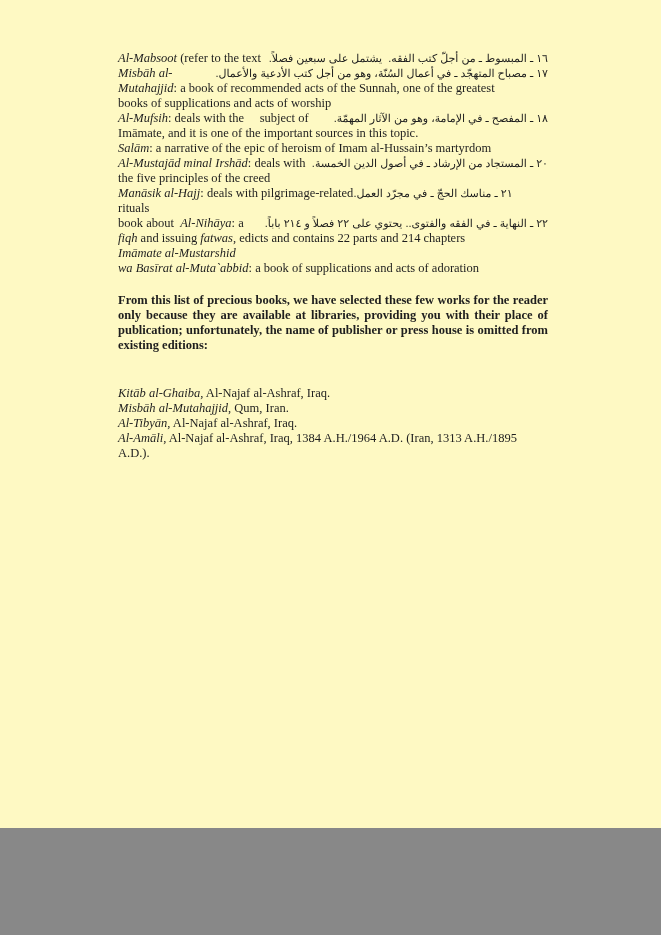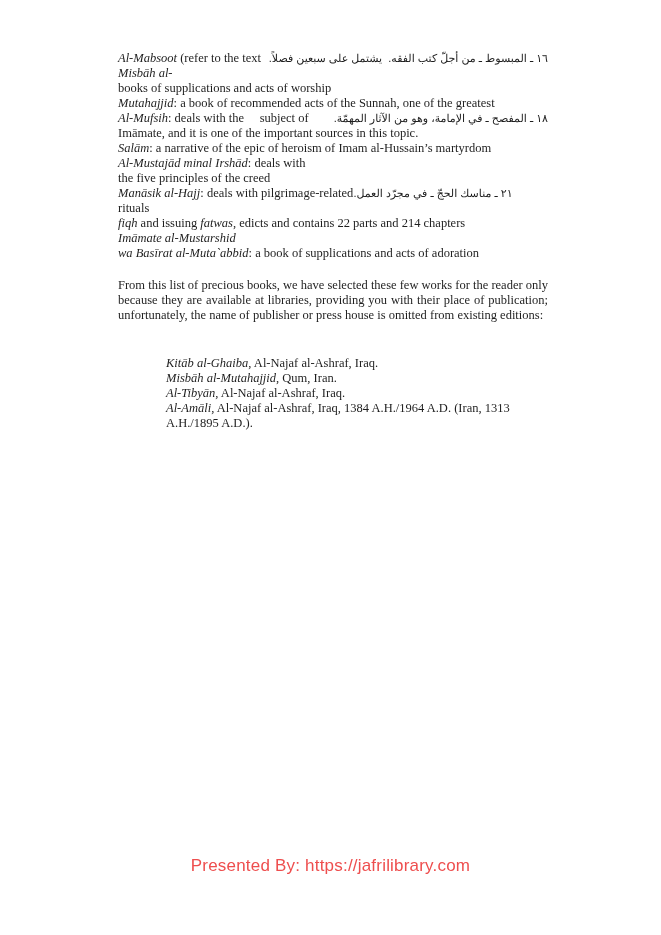--- a/index.html
+++ b/index.html
@@ -1,22 +1,22 @@
 <!DOCTYPE html>
 <html><head>
 <meta charset="utf-8">
 <style>
   html,body { margin:0; padding:0; }
   body { background:#888; }
   .page {
     position: relative;
     width: 661px;
-    height: 935px;
+    height: 828px;
     margin: 0 auto;
-    background: #ffffff;
+    background: #fef9c3;
     font-family: "Liberation Serif", serif;
     color: #1e1e1e;
     overflow: hidden;
   }
   .content {
     position: absolute;
     left: 118px;
     top: 51px;
     width: 430px;
   }
@@ -30,52 +30,54 @@
     font-size: 11px;
     direction: rtl;
     unicode-bidi: isolate;
     white-space: nowrap;
   }
   .paragraph {
     margin-top: 17px;
     font-size: 12.5px;
     line-height: 15px;
     text-align: justify;
+    font-weight: bold;
   }
-  .book-list { margin-top: 33px; margin-left: 48px; }
+  .book-list { margin-top: 33px; }
   .book-list .line { line-height: 15px; }
   .footer {
     position: absolute;
     top: 856px;
     left: 0;
     width: 100%;
     text-align: center;
     font-family: "Liberation Sans", sans-serif;
     font-size: 17px;
     font-weight: 400;
     letter-spacing: 0.2px;
   }
 </style>
 </head>
 <body>
 
 <div class="page">
   <div class="content">
     <div id="body-lines">
         <div class="line row"><span class="en"><span class="it">Al-Mabsoot</span><span class="rg"> (refer to the text</span></span><span class="ar" dir="rtl">١٦ ـ المبسوط ـ من أجلّ كتب الفقه.&nbsp; يشتمل على سبعين فصلاً.</span></div>
-        <div class="line row"><span class="en"><span class="it">Misbāh al-</span></span></div>
+        <div class="line row"><span class="en"><span class="it">Misbāh al-</span></span><span class="ar" dir="rtl">١٧ ـ مصباح المتهجّد ـ في أعمال السُنّة، وهو من أجل كتب الأدعية والأعمال.</span></div>
+        <div class="line"><span class="en"><span class="it">Mutahajjid</span><span class="rg">: a book of recommended acts of the Sunnah, one of the greatest</span></span></div>
         <div class="line"><span class="en"><span class="rg">books of supplications and acts of worship</span></span></div>
-        <div class="line"><span class="en"><span class="it">Mutahajjid</span><span class="rg">: a book of recommended acts of the Sunnah, one of the greatest</span></span></div>
         <div class="line row"><span class="en"><span class="it">Al-Mufsih</span><span class="rg">: deals with the&nbsp;&nbsp;&nbsp;&nbsp; subject of</span></span><span class="ar" dir="rtl">١٨ ـ المفصح ـ في الإمامة، وهو من الآثار المهمّة.</span></div>
         <div class="line"><span class="en"><span class="rg">Imāmate, and it is one of the important sources in this topic.</span></span></div>
         <div class="line"><span class="en"><span class="it">Salām</span><span class="rg">: a narrative of the epic of heroism of Imam al-Hussain’s martyrdom</span></span></div>
-        <div class="line row"><span class="en"><span class="it">Al-Mustajād minal Irshād</span><span class="rg">: deals with</span></span></div>
+        <div class="line row"><span class="en"><span class="it">Al-Mustajād minal Irshād</span><span class="rg">: deals with</span></span><span class="ar" dir="rtl">٢٠ ـ المستجاد من الإرشاد ـ في أصول الدين الخمسة.</span></div>
         <div class="line"><span class="en"><span class="rg">the five principles of the creed</span></span></div>
         <div class="line row short"><span class="en"><span class="it">Manāsik al-Hajj</span><span class="rg">: deals with pilgrimage-related</span></span><span class="ar" dir="rtl">٢١ ـ مناسك الحجّ ـ في مجرّد العمل.</span></div>
         <div class="line"><span class="en"><span class="rg">rituals</span></span></div>
+        <div class="line row"><span class="en"><span class="rg">book about&nbsp; </span><span class="it">Al-Nihāya</span><span class="rg">: a</span></span><span class="ar" dir="rtl">٢٢ ـ النهاية ـ في الفقه والفتوى.. يحتوي على ٢٢ فصلاً و ٢١٤ باباً.</span></div>
         <div class="line"><span class="en"><span class="it">fiqh</span><span class="rg"> and issuing </span><span class="it">fatwas</span><span class="rg">, edicts and contains 22 parts and 214 chapters</span></span></div>
         <div class="line row"><span class="en"><span class="it">Imāmate al-Mustarshid</span></span></div>
         <div class="line"><span class="en"><span class="it">wa Basīrat al-Muta`abbid</span><span class="rg">: a book of supplications and acts of adoration</span></span></div>
       </div>
     <div class="paragraph">From this list of precious books, we have selected these few works for the reader only because they are available at libraries, providing you with their place of publication; unfortunately, the name of publisher or press house is omitted from existing editions:</div>
     <div id="book-list" class="book-list">
         <div class="line"><span class="it">Kitāb al-Ghaiba</span><span class="rg">, Al-Najaf al-Ashraf, Iraq.</span></div>
         <div class="line"><span class="it">Misbāh al-Mutahajjid</span><span class="rg">, Qum, Iran.</span></div>
         <div class="line"><span class="it">Al-Tibyān</span><span class="rg">, Al-Najaf al-Ashraf, Iraq.</span></div>
         <div class="line"><span class="it">Al-Amāli</span><span class="rg">, Al-Najaf al-Ashraf, Iraq, 1384 A.H./1964 A.D. (Iran, 1313 A.H./1895 A.D.).</span></div>

